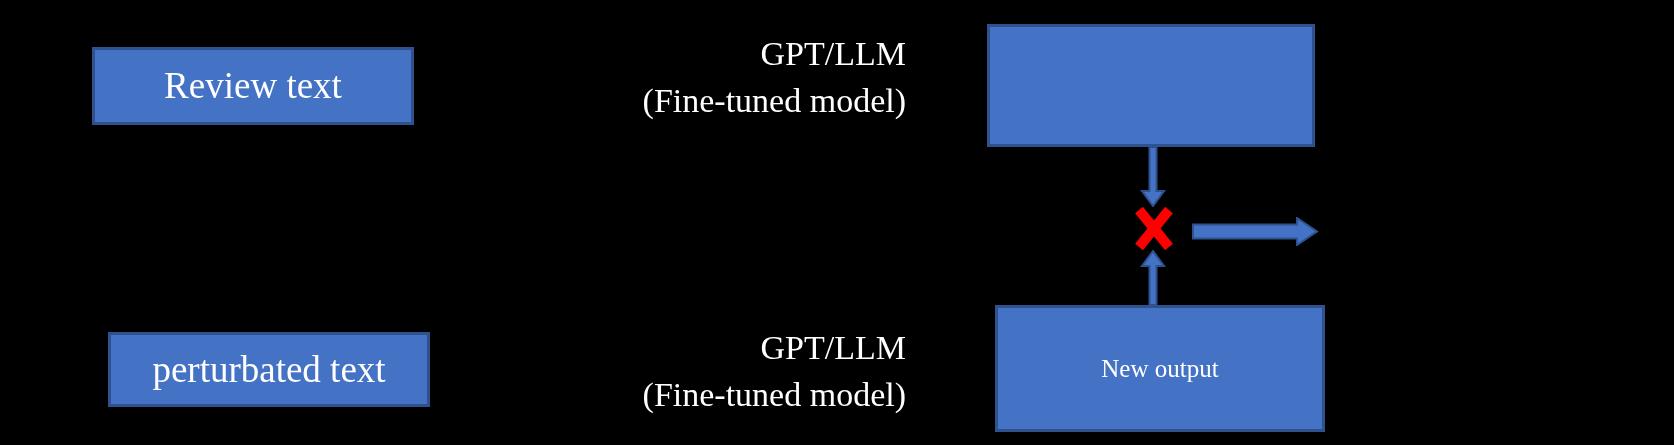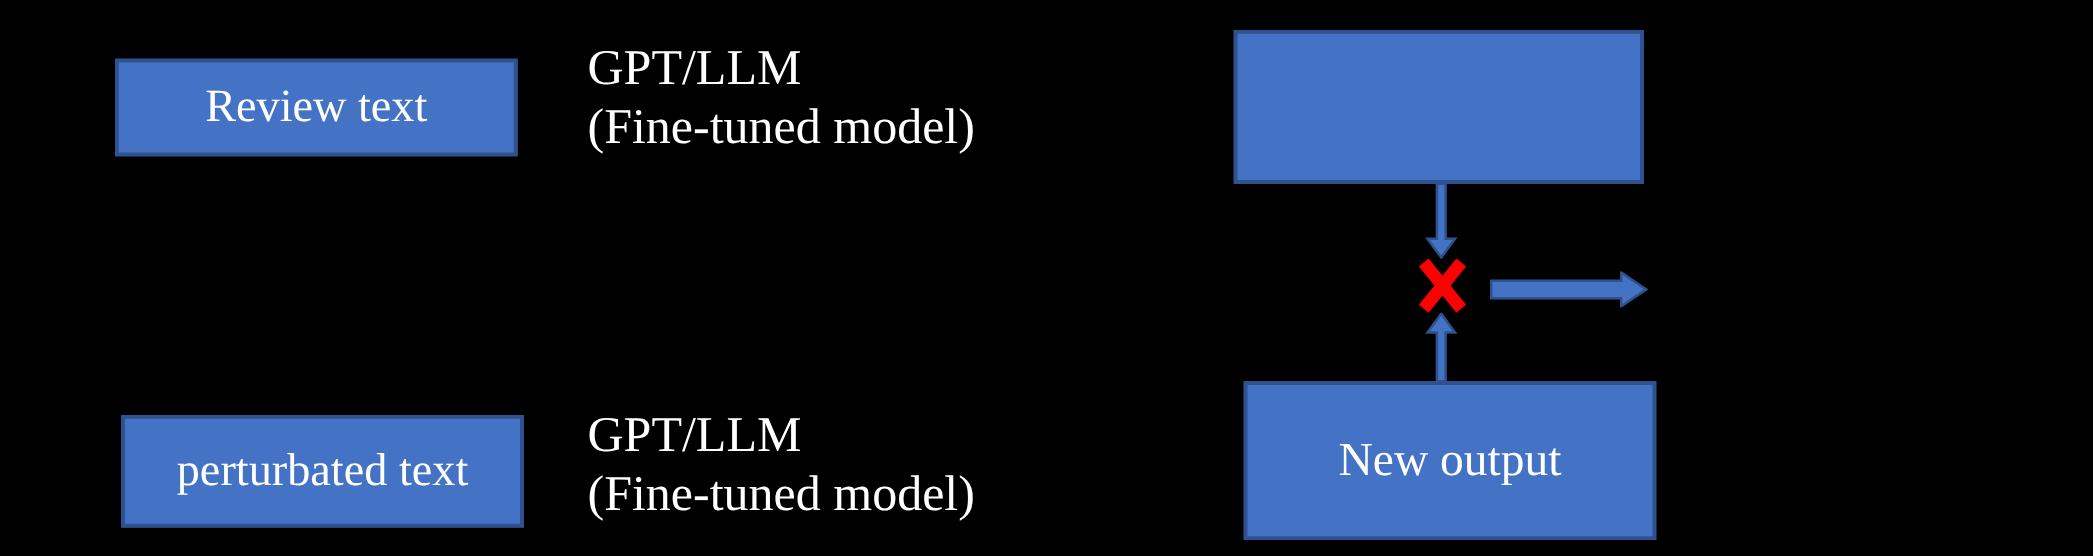--- a/index.html
+++ b/index.html
@@ -17,29 +17,29 @@
     border: 3px solid var(--node-border, #2F528F);
     box-sizing: border-box;
     display: flex; flex-direction: column;
     align-items: center; justify-content: center;
     text-align: center;
     color: var(--text, #FFFFFF);
     font-size: 37px;
     line-height: 1.18;
   }
   #review-box     { left: 92px;  top: 47px;  width: 322px; height: 78px; }
-  #perturbed-box  { left: 97px;  top: 332px; width: 322px; height: 90px; }
+  #perturbed-box  { left: 108px;  top: 332px; width: 322px; height: 75px; }
   #output-box     { left: 987px; top: 24px;  width: 328px; height: 123px; font-size: 38px; }
-  #new-output-box { left: 995px; top: 305px; width: 330px; height: 127px; font-size: 38px; }
+  #new-output-box { left: 995px; top: 305px; width: 330px; height: 127px; font-size: 25px; }
   .model-label {
     position: absolute;
-    left: 470px; width: 460px;
+    left: 446px; width: 460px;
     color: var(--text, #FFFFFF);
-    font-size: 40px; line-height: 47px;
-    text-align: left;
+    font-size: 34px; line-height: 47px;
+    text-align: right;
   }
   #model-top    { top: 30px; }
   #model-bottom { top: 324px; }
   .icon { position: absolute; }
   #down-arrow  { left: 1140px; top: 146px; }
   #cross-mark  { left: 1134px; top: 206px; }
   #up-arrow    { left: 1140px; top: 250px; }
   #right-arrow { left: 1192px; top: 217px; }
   .arrow polygon {
     fill: var(--arrow-fill, #4472C4);

